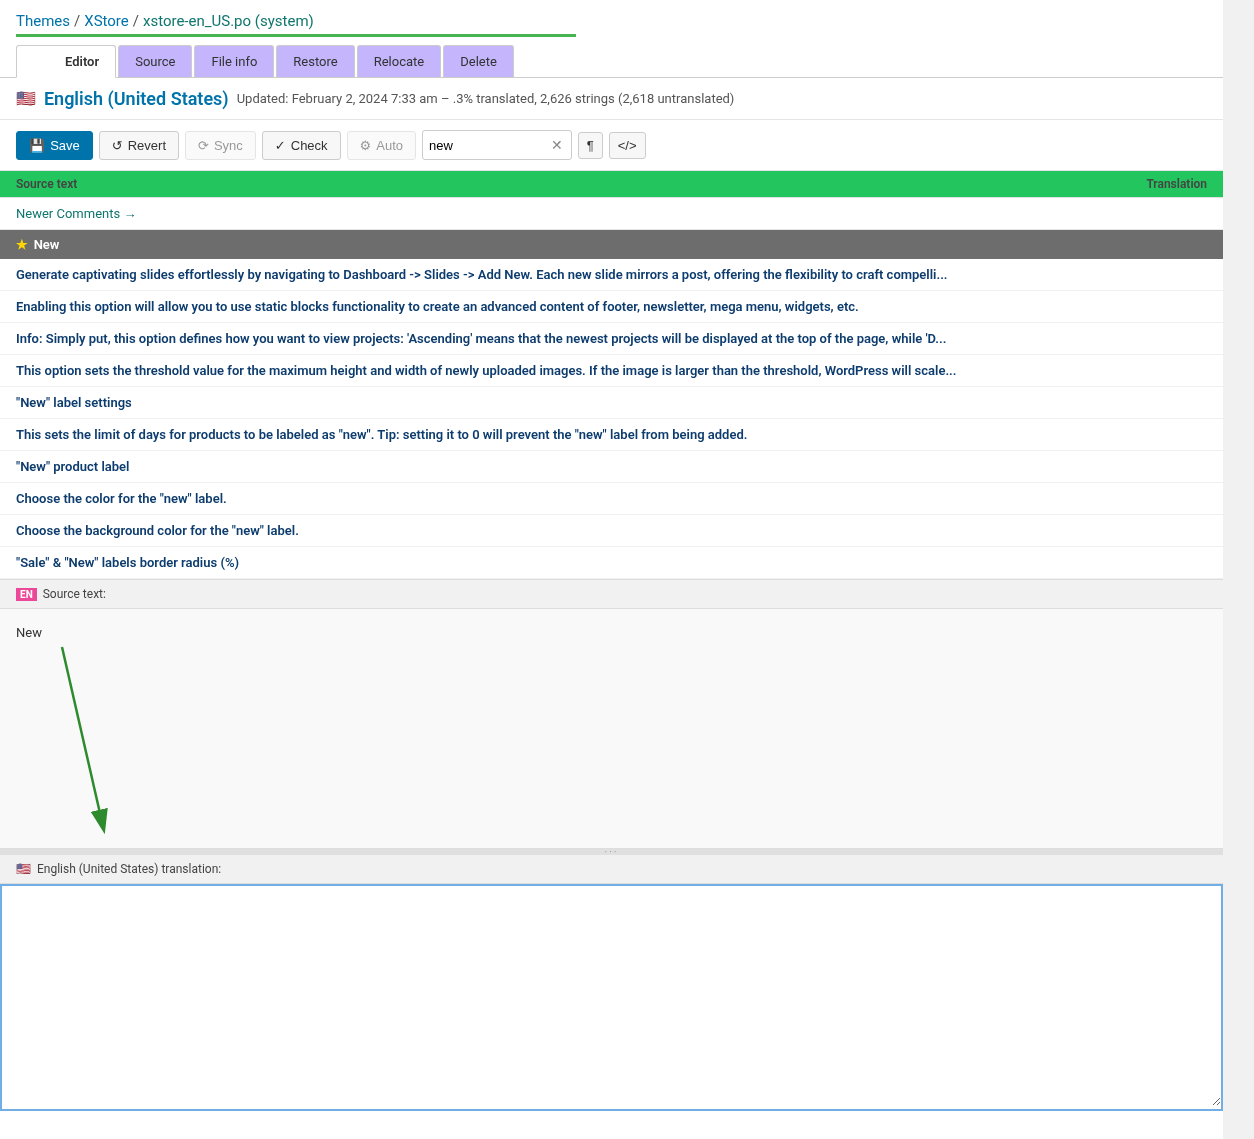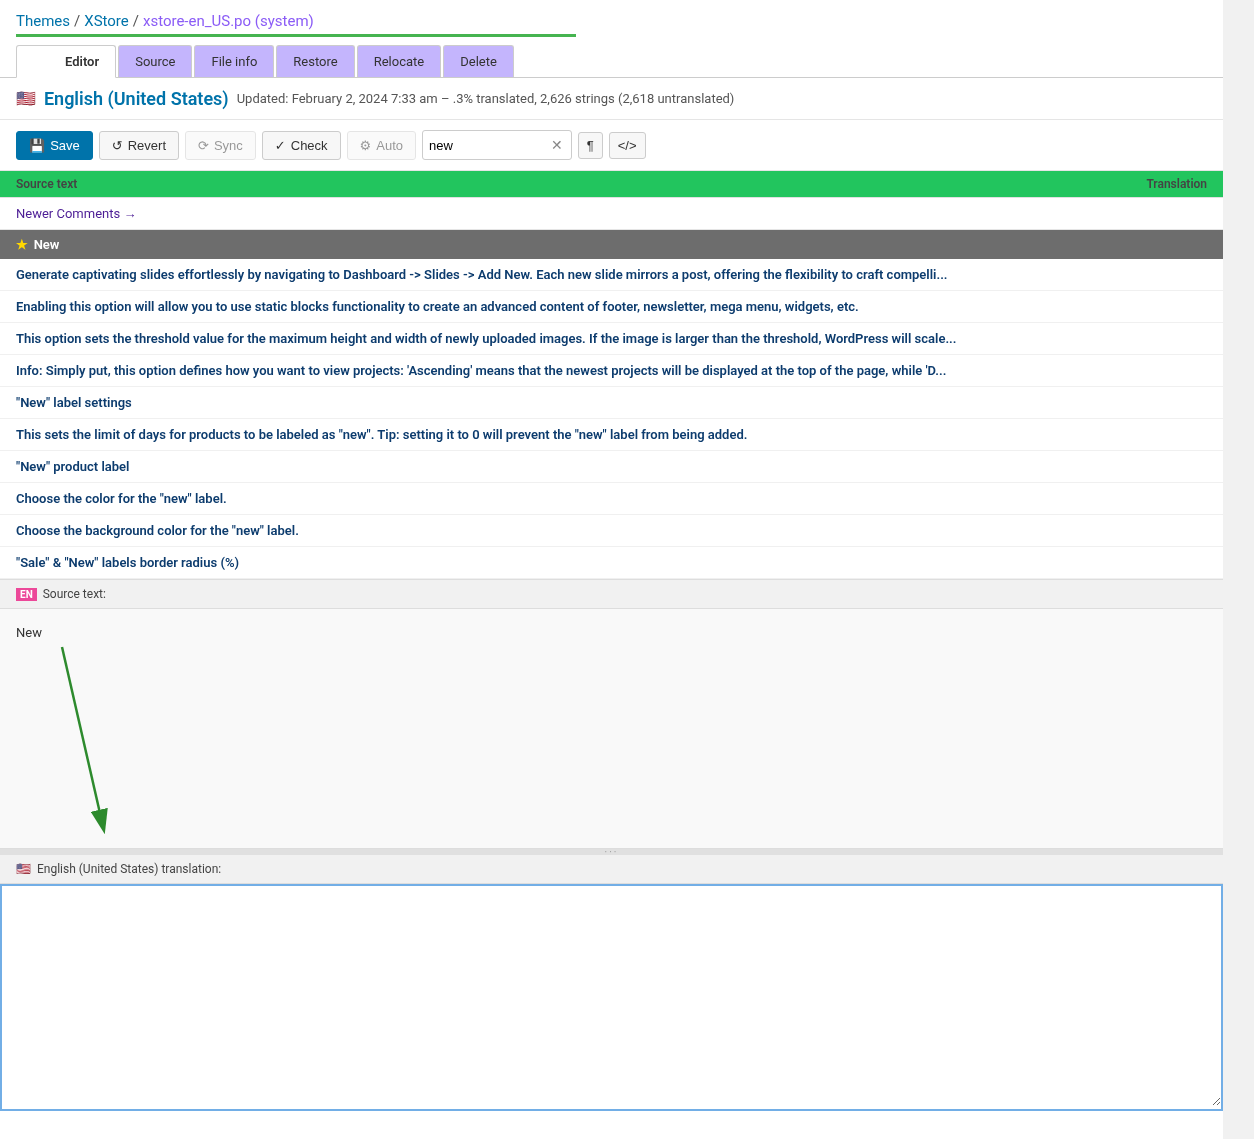--- a/index.html
+++ b/index.html
@@ -22,21 +22,21 @@
       font-size: 15px;
       display: flex;
       align-items: center;
       gap: 4px;
     }
     .breadcrumb a {
       color: #0073aa;
       text-decoration: none;
     }
     .breadcrumb .separator { color: #555; }
-    .breadcrumb .current { color: #8b5cf6; }
+    .breadcrumb .current { color: #0f766e; }
     .breadcrumb-underline {
       height: 3px;
       background: #46b450;
       width: 560px;
       margin-left: 16px;
       margin-bottom: 8px;
     }
 
     
     .tabs-bar {
@@ -149,21 +149,21 @@
       font-weight: 600;
       color: #444;
       font-size: 12px;
     }
     .col-source { flex: 1; }
     .col-translation { width: 100px; text-align: right; }
 
     .newer-comments-row {
       padding: 8px 16px;
       border-bottom: 1px solid #e5e5e5;
-      color: #4c1d95;
+      color: #0f766e;
       font-size: 13px;
       display: flex;
       align-items: center;
       gap: 4px;
       cursor: pointer;
     }
 
     
     .section-header {
       background: #6d6d6d;
@@ -334,24 +334,24 @@
     <span>New</span>
   </div>
 
   <div class="string-row">
     <span>Generate captivating slides effortlessly by navigating to Dashboard -&gt; Slides -&gt; Add New. Each new slide mirrors a post, offering the flexibility to craft compelli...</span>
   </div>
   <div class="string-row">
     <span>Enabling this option will allow you to use static blocks functionality to create an advanced content of footer, newsletter, mega menu, widgets, etc.</span>
   </div>
   <div class="string-row">
+    <span>Info: Simply put, this option defines how you want to view projects: 'Ascending' means that the newest projects will be displayed at the top of the page, while 'D...</span>
+  </div>
+  <div class="string-row">
     <span>This option sets the threshold value for the maximum height and width of newly uploaded images. If the image is larger than the threshold, WordPress will scale...</span>
-  </div>
-  <div class="string-row">
-    <span>Info: Simply put, this option defines how you want to view projects: 'Ascending' means that the newest projects will be displayed at the top of the page, while 'D...</span>
   </div>
   <div class="string-row">
     <span>"New" label settings</span>
   </div>
   <div class="string-row">
     <span>This sets the limit of days for products to be labeled as "new". Tip: setting it to 0 will prevent the "new" label from being added.</span>
   </div>
   <div class="string-row">
     <span>"New" product label</span>
   </div>

